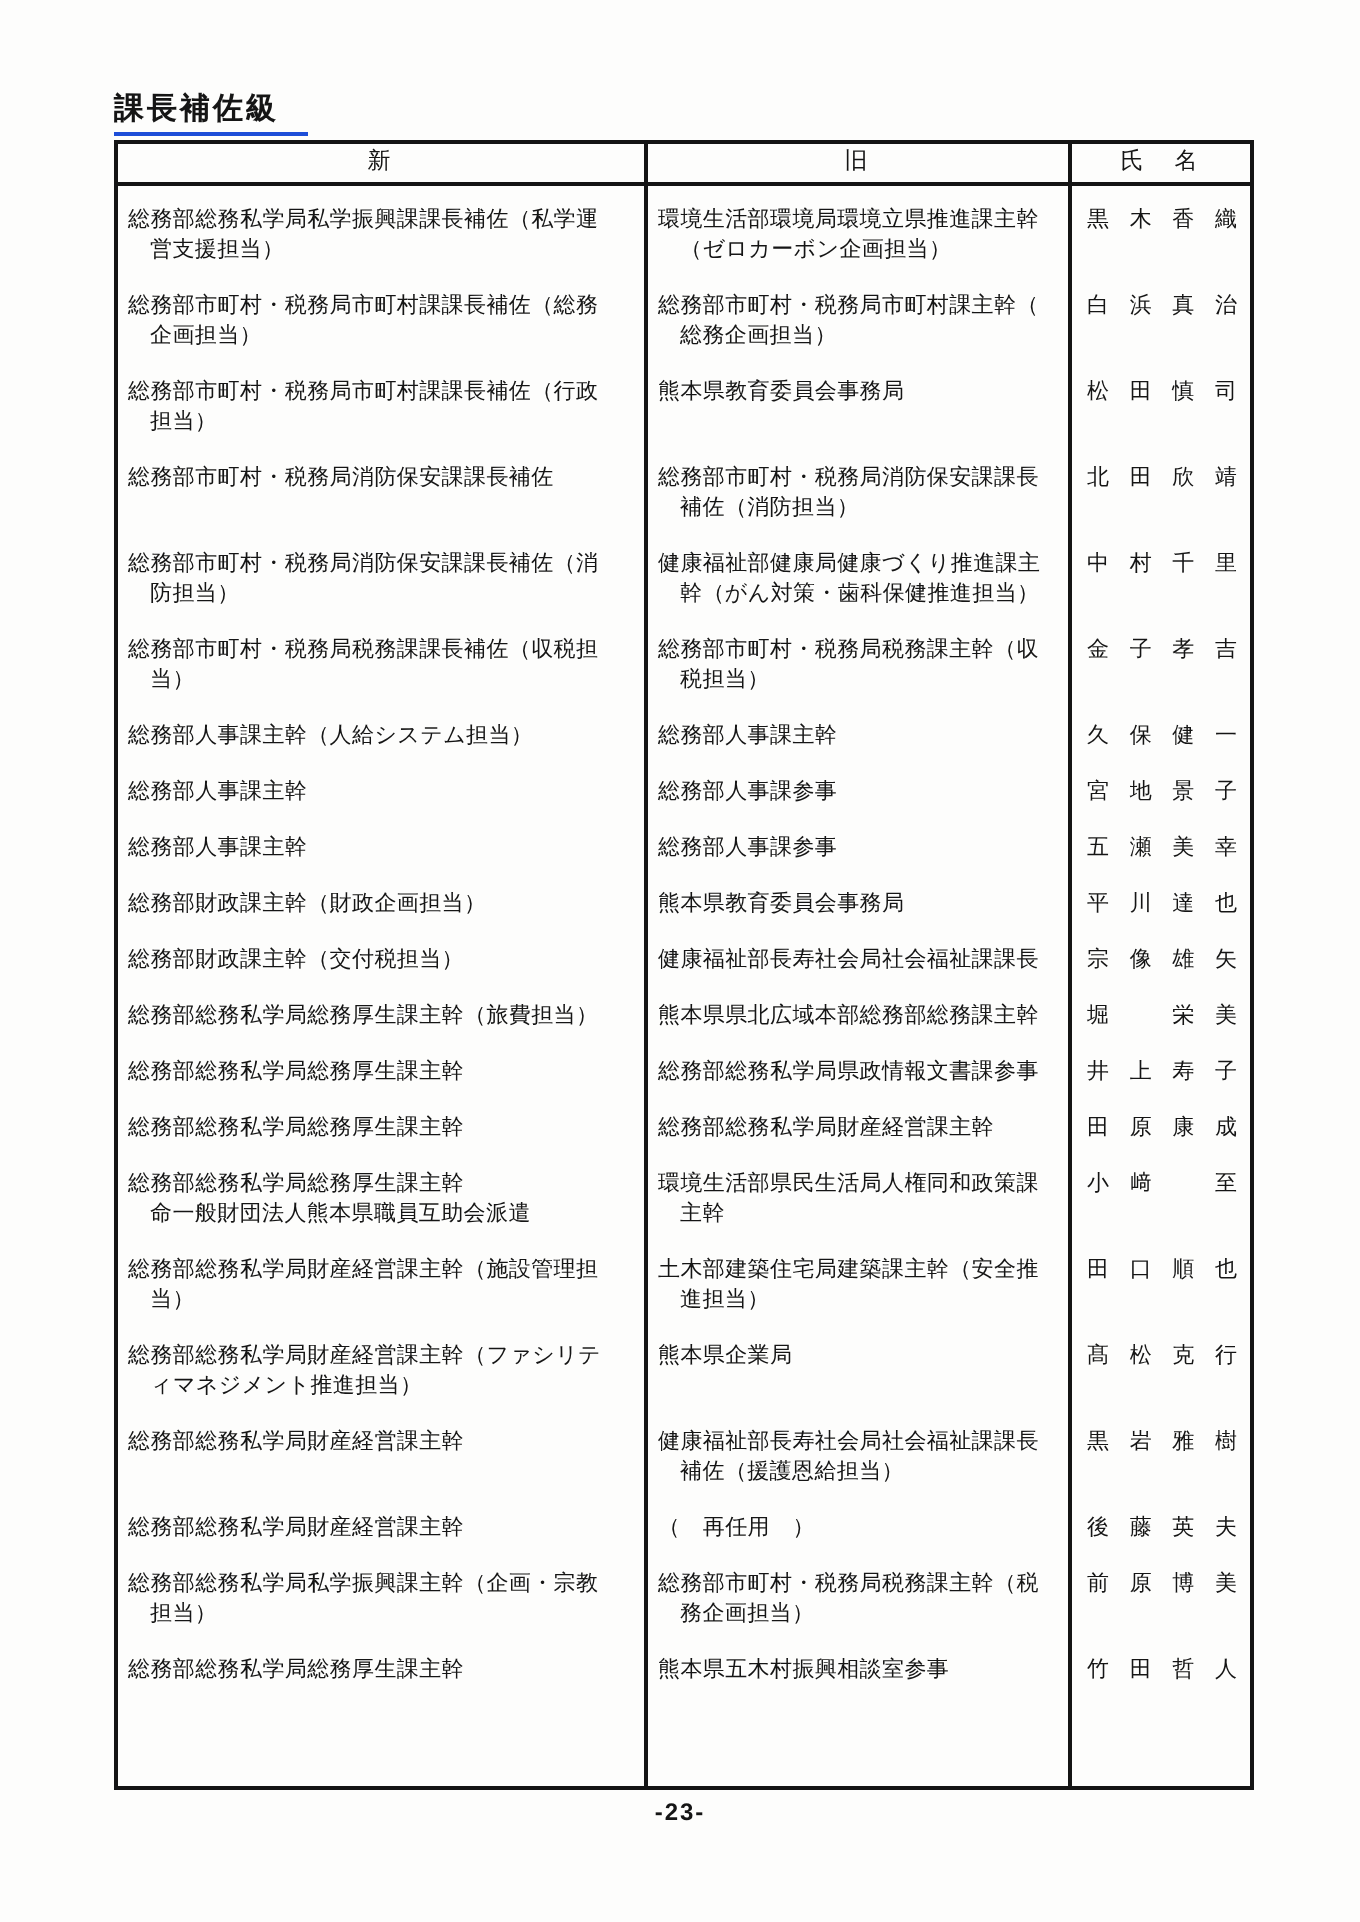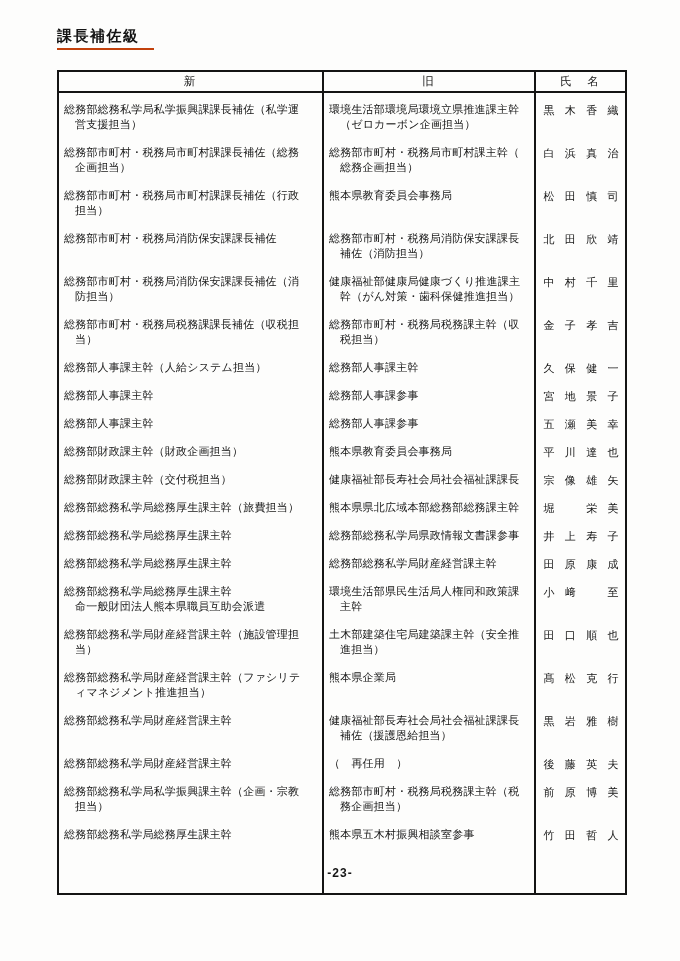--- a/index.html
+++ b/index.html
@@ -4,53 +4,52 @@
 <style>
   html,body{margin:0;padding:0;}
   body{
     width:680px;height:961px;background:#e9e9e9;
     font-family:"Liberation Serif","DejaVu Serif",serif;color:#151515;
   }
   .page{
     position:relative;width:680px;height:961px;background:#fdfdfc;overflow:hidden;
   }
   .doc-title{
-    position:absolute;left:57px;top:27px;
+    position:absolute;left:57px;top:45px;
     font-family:"Liberation Sans","DejaVu Sans",sans-serif;
     font-weight:bold;font-size:15px;letter-spacing:1.5px;
-    border-bottom:2px solid #c2410c;padding:0 14px 2px 0;
+    border-bottom:2px solid #1d4ed8;padding:0 14px 2px 0;
   }
   table.roster{
     position:absolute;left:57px;top:70px;width:568px;
     border-collapse:collapse;table-layout:fixed;
     border:2px solid #141414;
   }
   col.c1{width:265px;} col.c2{width:212px;} col.c3{width:91px;}
   thead th{
     border:2px solid #141414;
     font-weight:normal;font-size:11.5px;line-height:14px;
     padding:2px 0 3px;text-align:center;letter-spacing:2px;
   }
   tbody td{
     border-left:2px solid #141414;border-right:2px solid #141414;
     vertical-align:top;font-size:11px;line-height:15px;
   }
   td.cell{
     white-space:pre-wrap;
     padding:0 4px 13px 16px;text-indent:-11px; 
     letter-spacing:0.2px;
-    font-family:Liberation Mono, monospace;
   }
   td.namecell{padding:0 6px 13px 7px;}
   tr.first td{padding-top:10px;}
   tr.filler td{height:37px;padding:0;}
   .name-row{display:flex;justify-content:space-between;}
   .name-row .nchar{display:inline-block;width:12px;text-align:center;}
   .page-num{
-    position:absolute;left:0;top:866px;width:680px;text-align:center;
+    position:absolute;left:0;top:899px;width:680px;text-align:center;
     font-family:"Liberation Sans","DejaVu Sans",sans-serif;
     font-size:12px;font-weight:bold;letter-spacing:1px;
   }
 </style>
 </head>
 <body>
 
 <div class="page">
 
   <div class="doc-title">課長補佐級</div>

